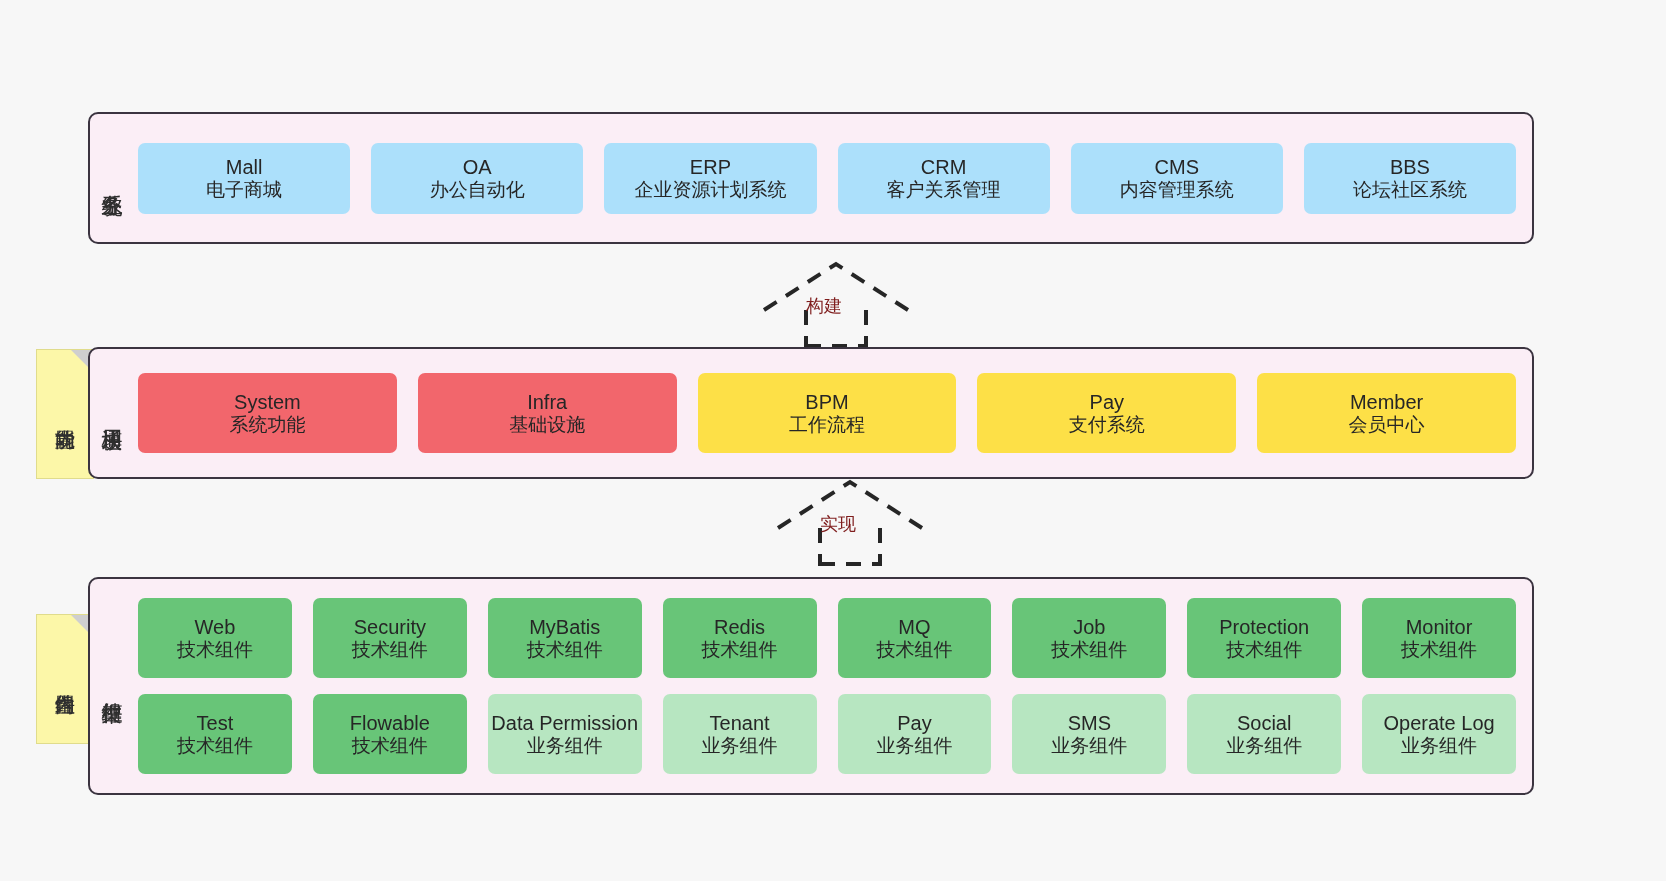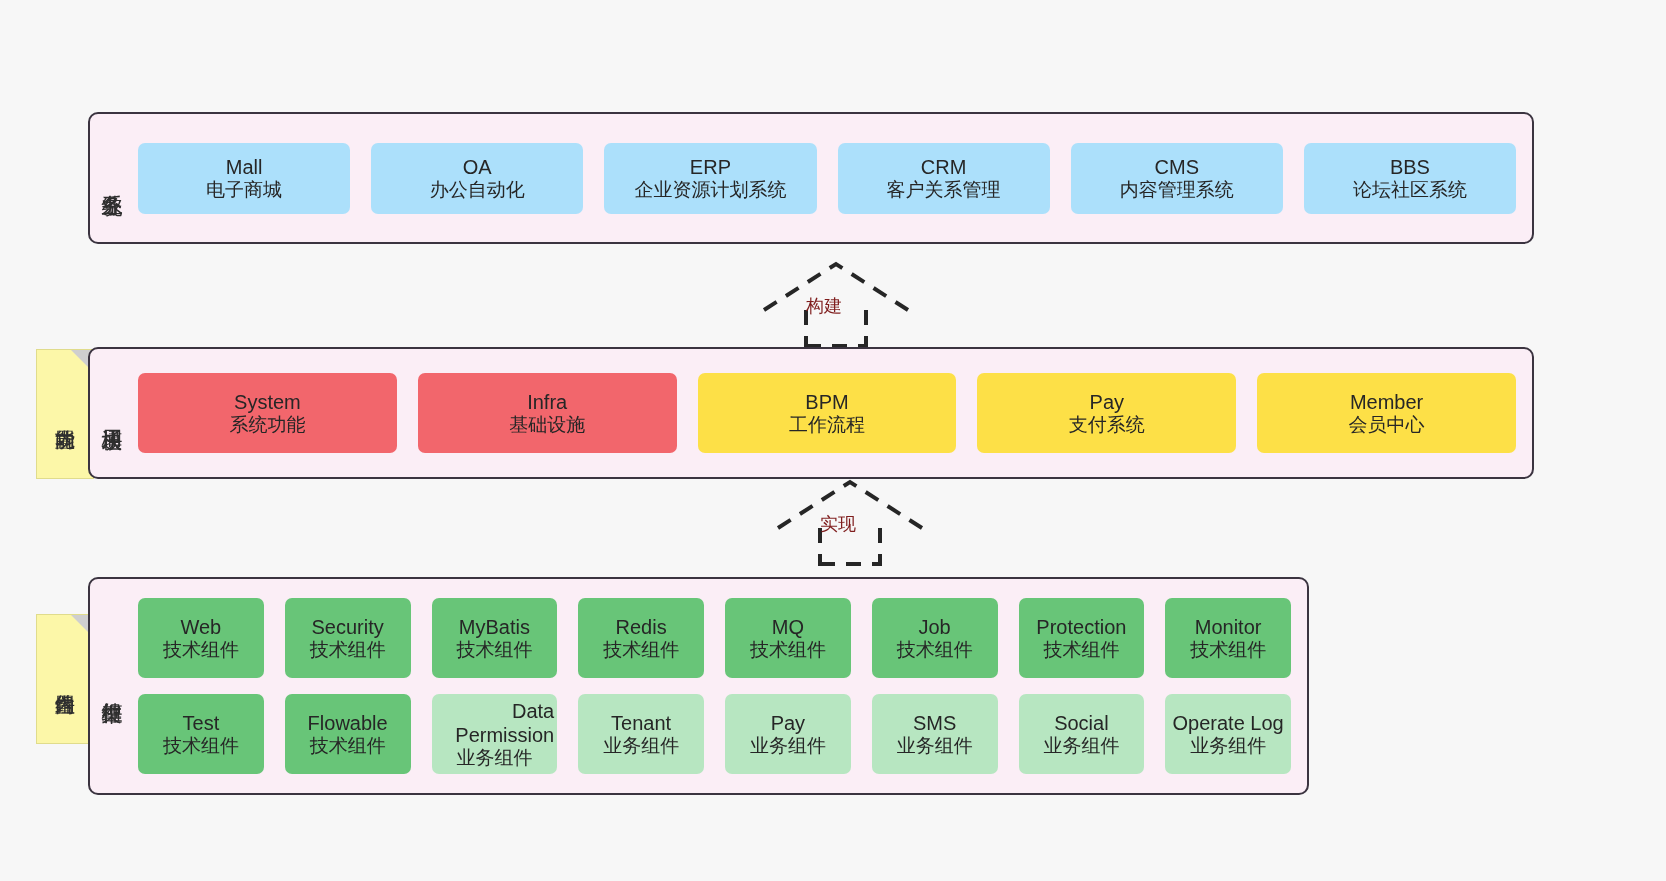--- a/index.html
+++ b/index.html
@@ -61,21 +61,21 @@
 
   
   .card {
     flex: 1 1 0;
     box-sizing: border-box;
     border-radius: 7px;
     display: flex;
     flex-direction: column;
     align-items: center;
     justify-content: center;
-    text-align: right;
+    text-align: left;
     color: #262626;
     line-height: 1.2;
     padding: 4px 3px;
   }
   .card .t1 { font-size: 20px; }
   .card .t2 { font-size: 19px; }
 
   .blue   { background: #ace0fb; }
   .red    { background: #f2666c; }
   .pink   { background: #fde047; }
@@ -83,21 +83,21 @@
   .lgreen { background: #b7e6c1; }
 
   
   #sec-business { left: 88px;  top: 112px; width: 1446px; height: 132px; }
   #sec-business .section-body { height: 100%; justify-content: center; }
   #sec-business .card { height: 71px; }
 
   #sec-common   { left: 88px;  top: 347px; width: 1446px; height: 132px; }
   #sec-common .card { height: 80px; }
 
-  #sec-framework{ left: 88px;  top: 577px; width: 1221px; height: 218px; }
+  #sec-framework{ left: 88px;  top: 577px; width: 1446px; height: 218px; }
   #sec-framework .card { height: 80px; }
   #sec-framework .section-body { gap: 16px; padding-top: 10px; padding-bottom: 10px; }
 
   
   .sticky {
     position: absolute;
     width: 56px;
     background: #fcf7a8;
     border: 1px solid #e0dc8c;
     display: flex;

